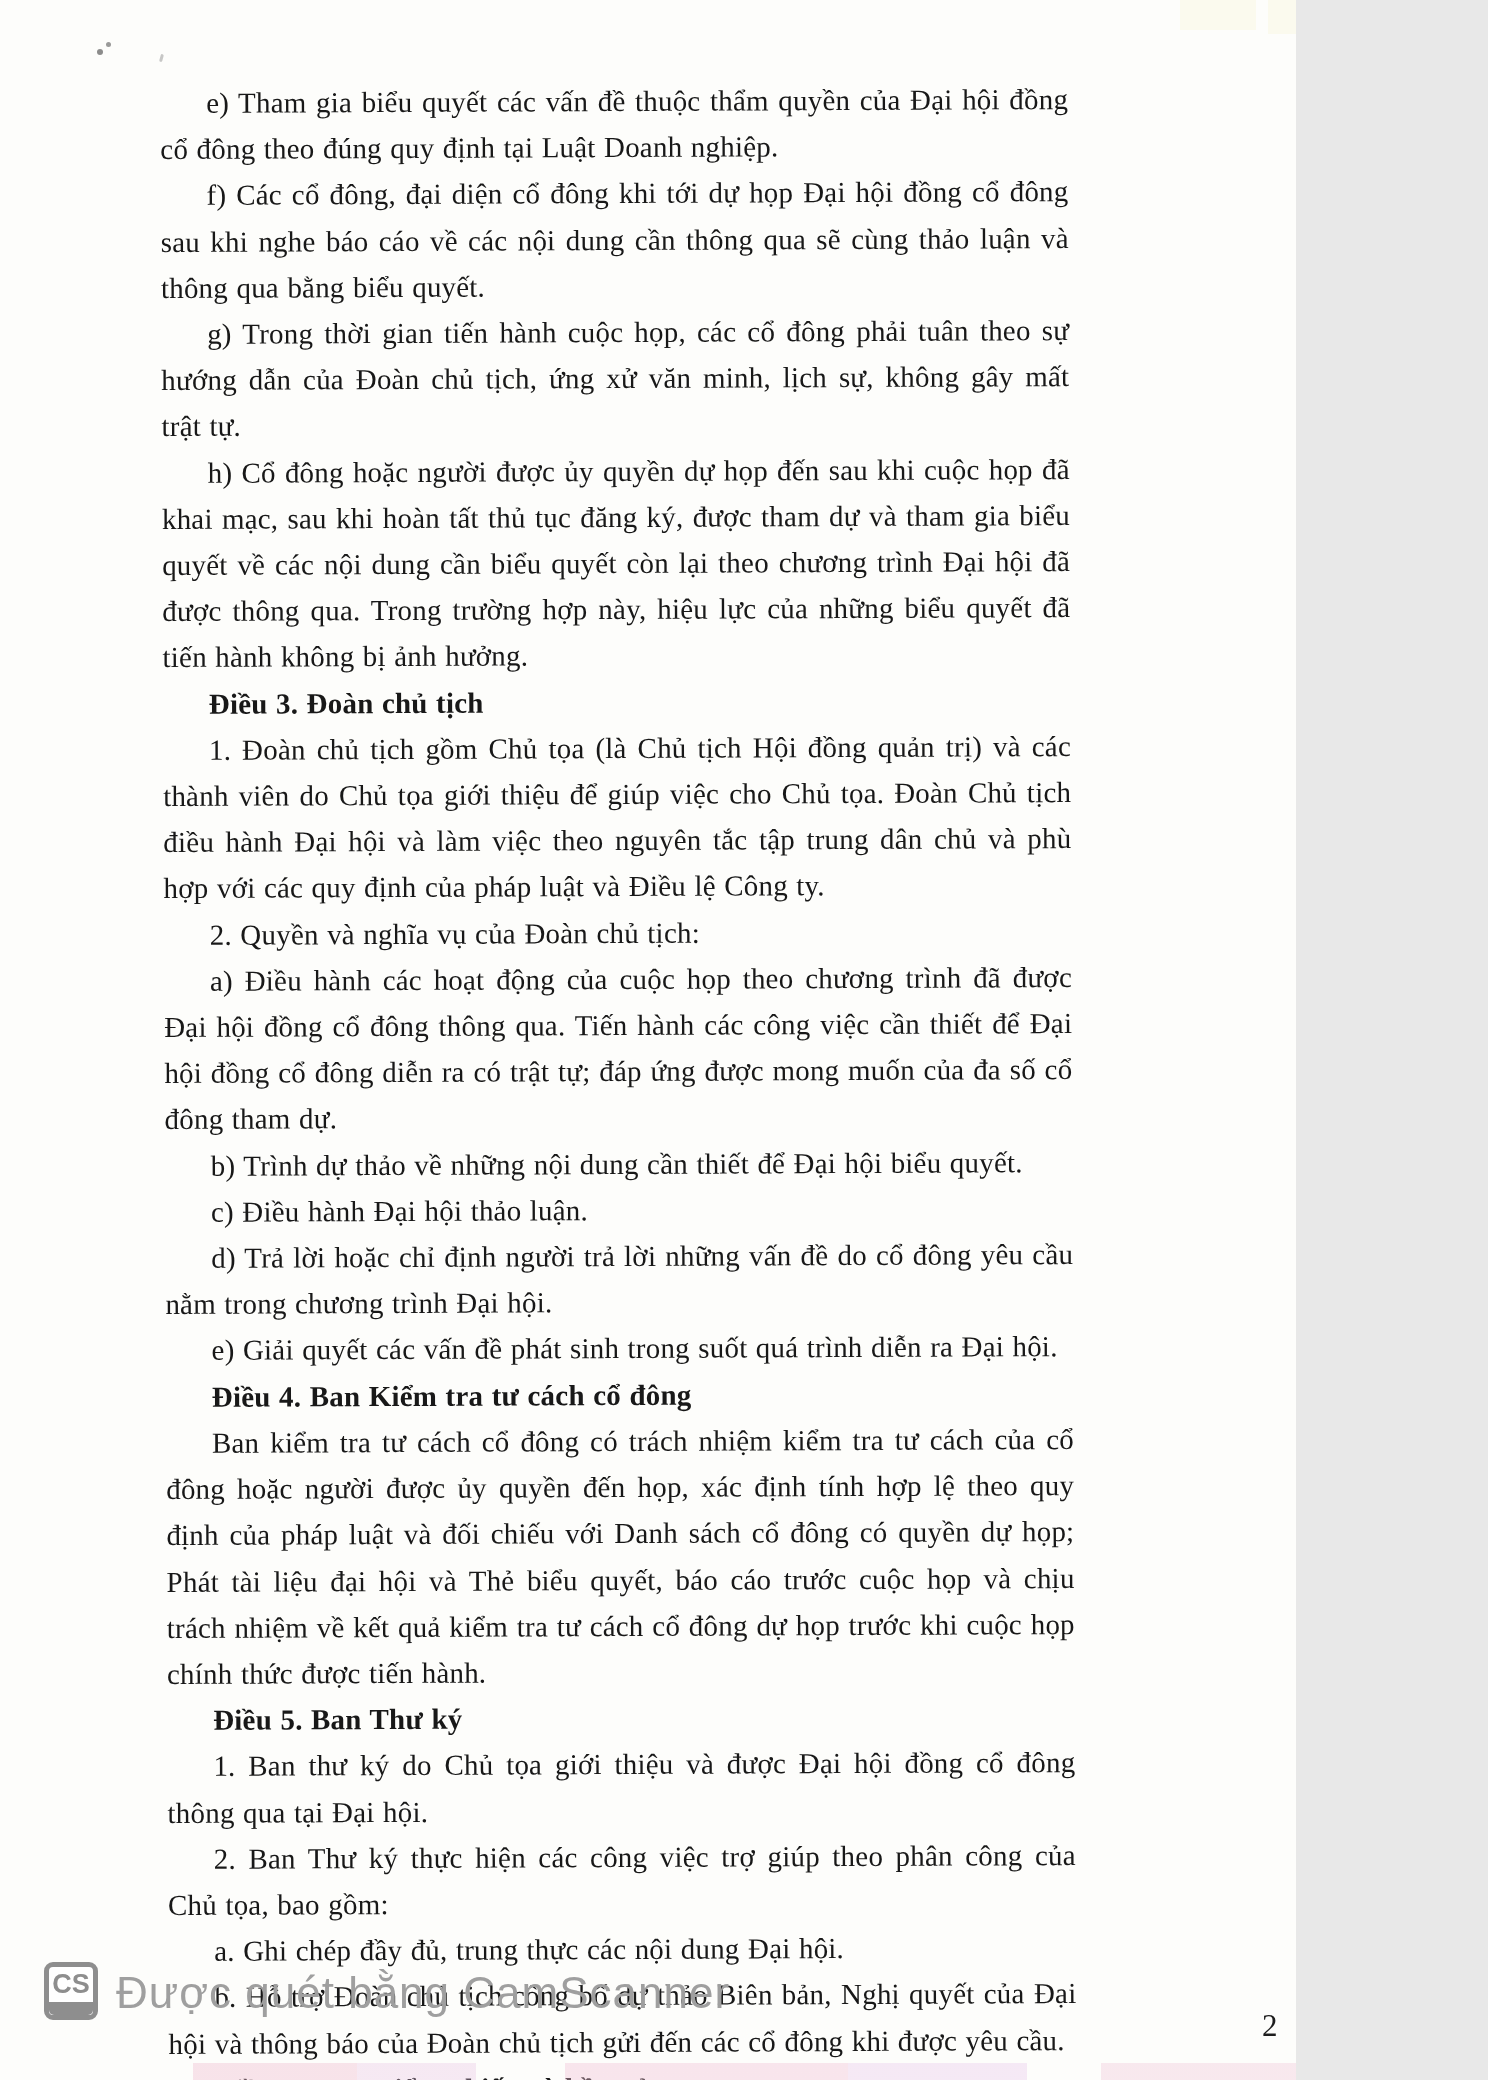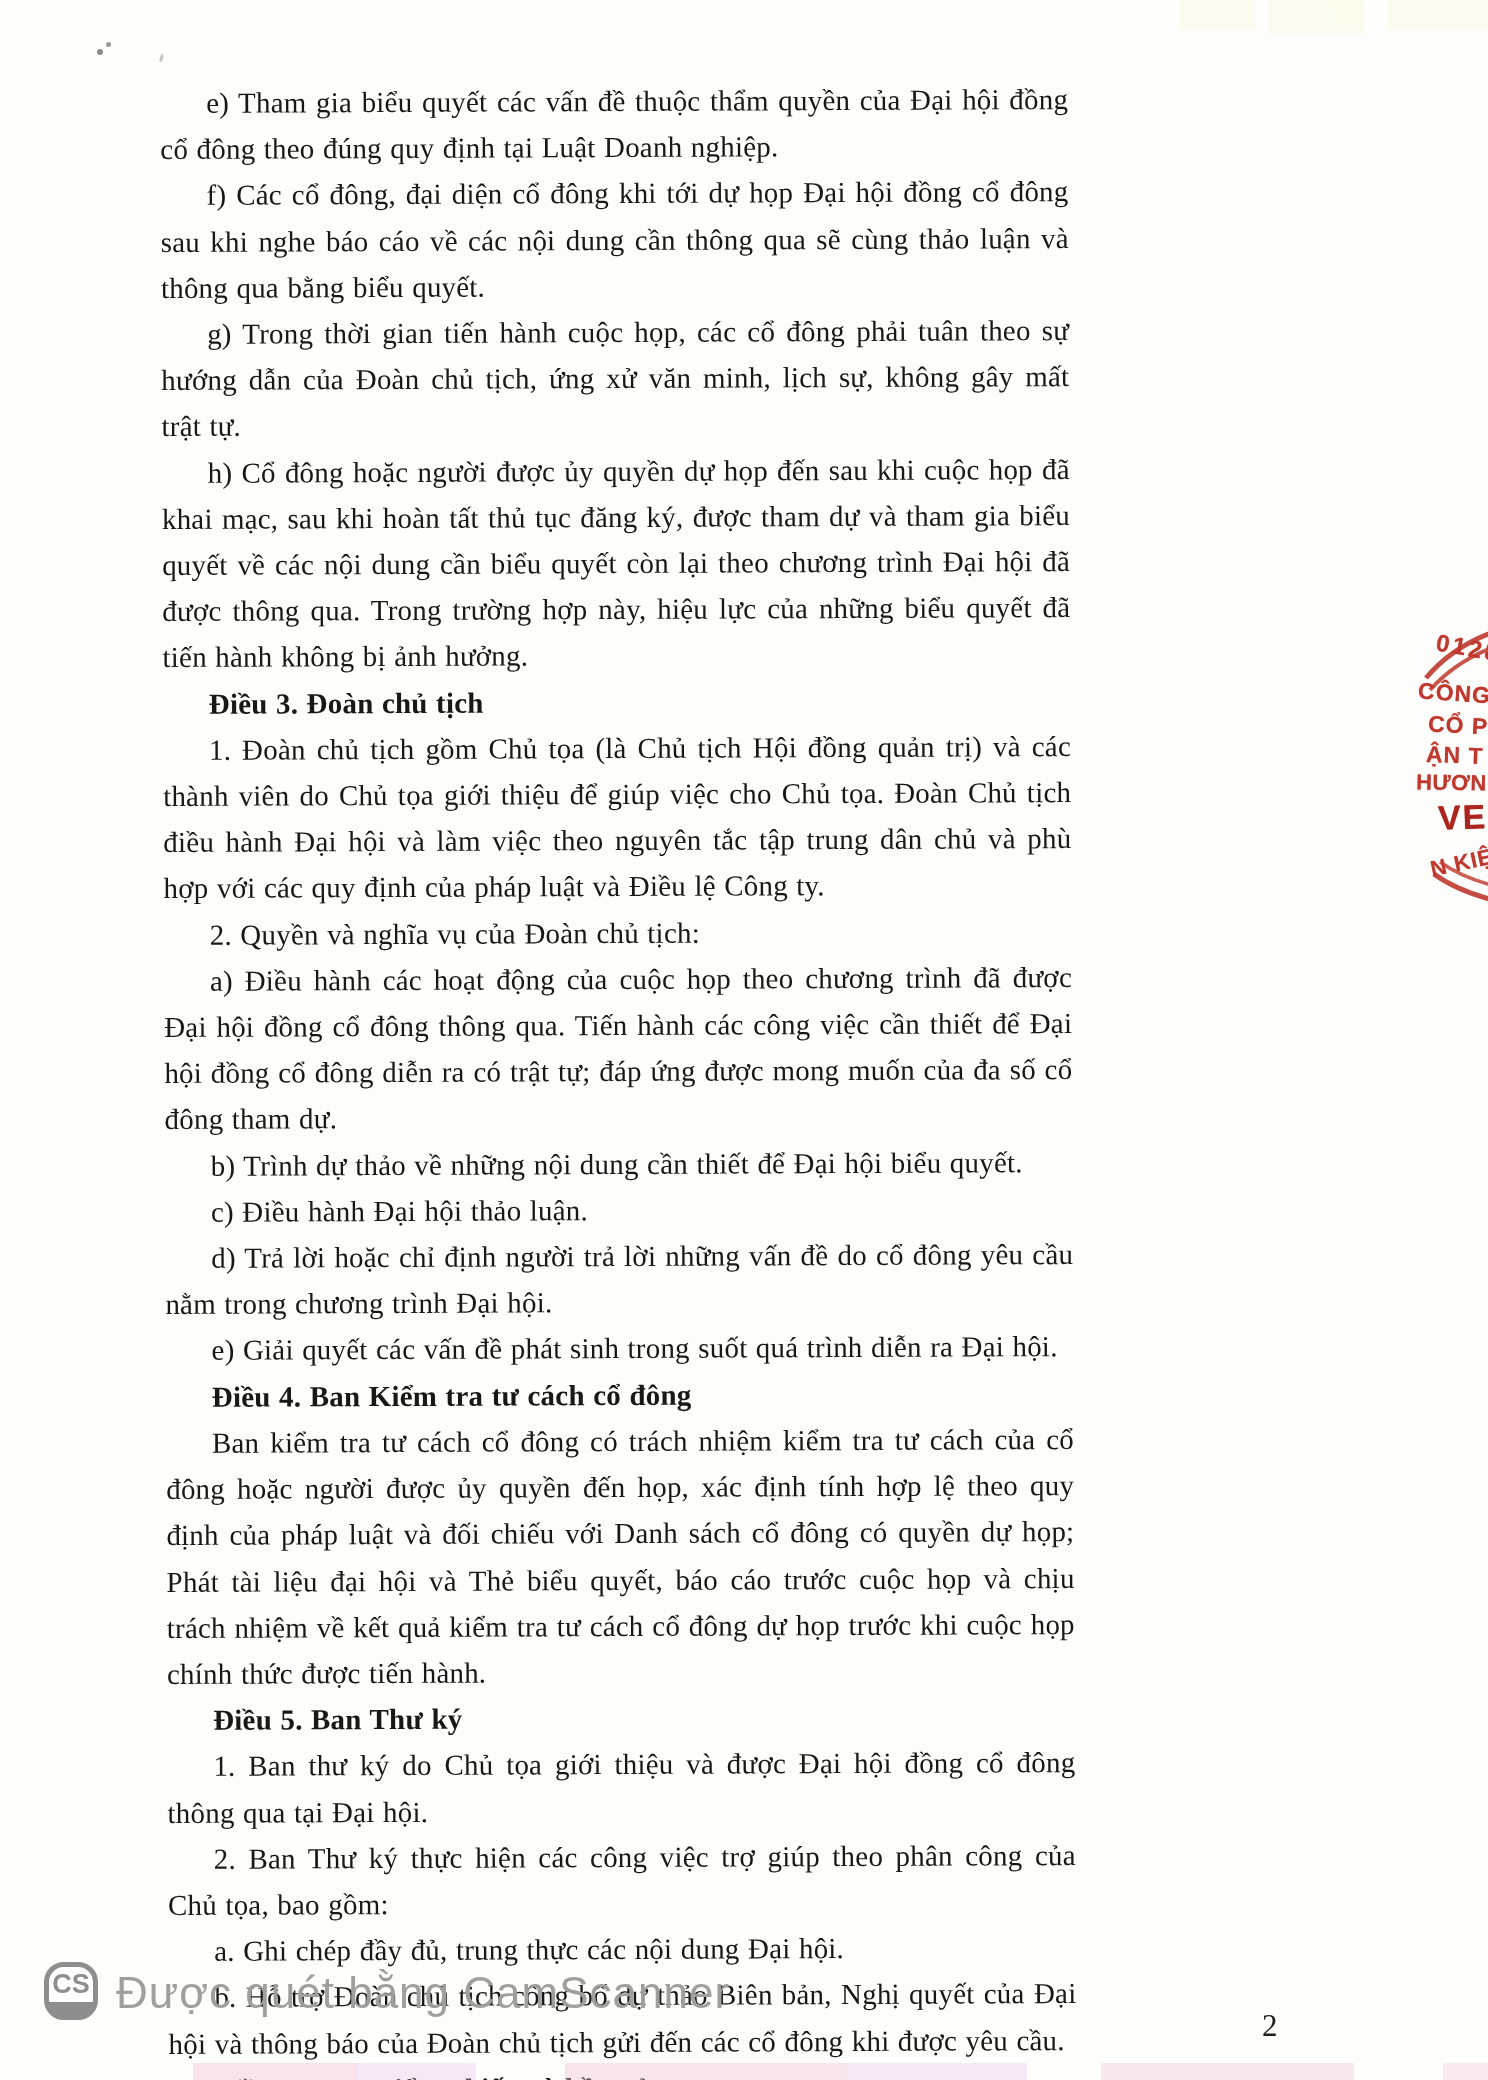--- a/index.html
+++ b/index.html
@@ -1,19 +1,19 @@
 <!DOCTYPE html>
 <html lang="vi"><head>
 <meta charset="utf-8">
 <title>Scanned page</title>
 <style>
   html,body{margin:0;padding:0;background:#e8e8e8;}
   .page{
     position:relative;
-    width:1488px;height:2080px;
+    width:1296px;height:2080px;
     background:#fdfdfb;
     overflow:hidden;
     font-family:"Liberation Serif", serif;
   }
   
   .content{
     position:absolute;
     left:160px;top:80px;width:908px;
     transform:rotate(-0.25deg);
     transform-origin:top left;
@@ -51,21 +51,21 @@
   .stamp-texts div:nth-of-type(4){left:2px;top:130px;font-size:23px;letter-spacing:1px;transform:rotate(2deg);}
   .stamp-texts div:nth-of-type(5){left:-8px;top:158px;font-size:22px;letter-spacing:.5px;transform:rotate(1deg);}
   .stamp-texts div:nth-of-type(6){left:14px;top:186px;font-size:34px;letter-spacing:2px;color:#ab241d;transform:rotate(-2deg);text-shadow:0 0 1px rgba(171,36,29,.8);}
   .stamp-texts div:nth-of-type(7){left:6px;top:238px;font-size:22px;letter-spacing:1px;transform:rotate(-12deg);}
   
   .watermark{position:absolute;left:44px;top:1960px;height:64px;}
   .cs-logo{
     position:absolute;left:0;top:2px;
     width:54px;height:58px;
     border:5px solid #8e8e8e;
-    border-radius:20px;
+    border-radius:9px;
     background:#fff;
     box-sizing:border-box;
   }
   .cs-text{
     position:absolute;left:0;right:0;top:2px;
     text-align:center;
     font-family:"Liberation Sans", sans-serif;
     font-weight:700;font-size:27px;color:#8e8e8e;
   }
   .cs-bar{

